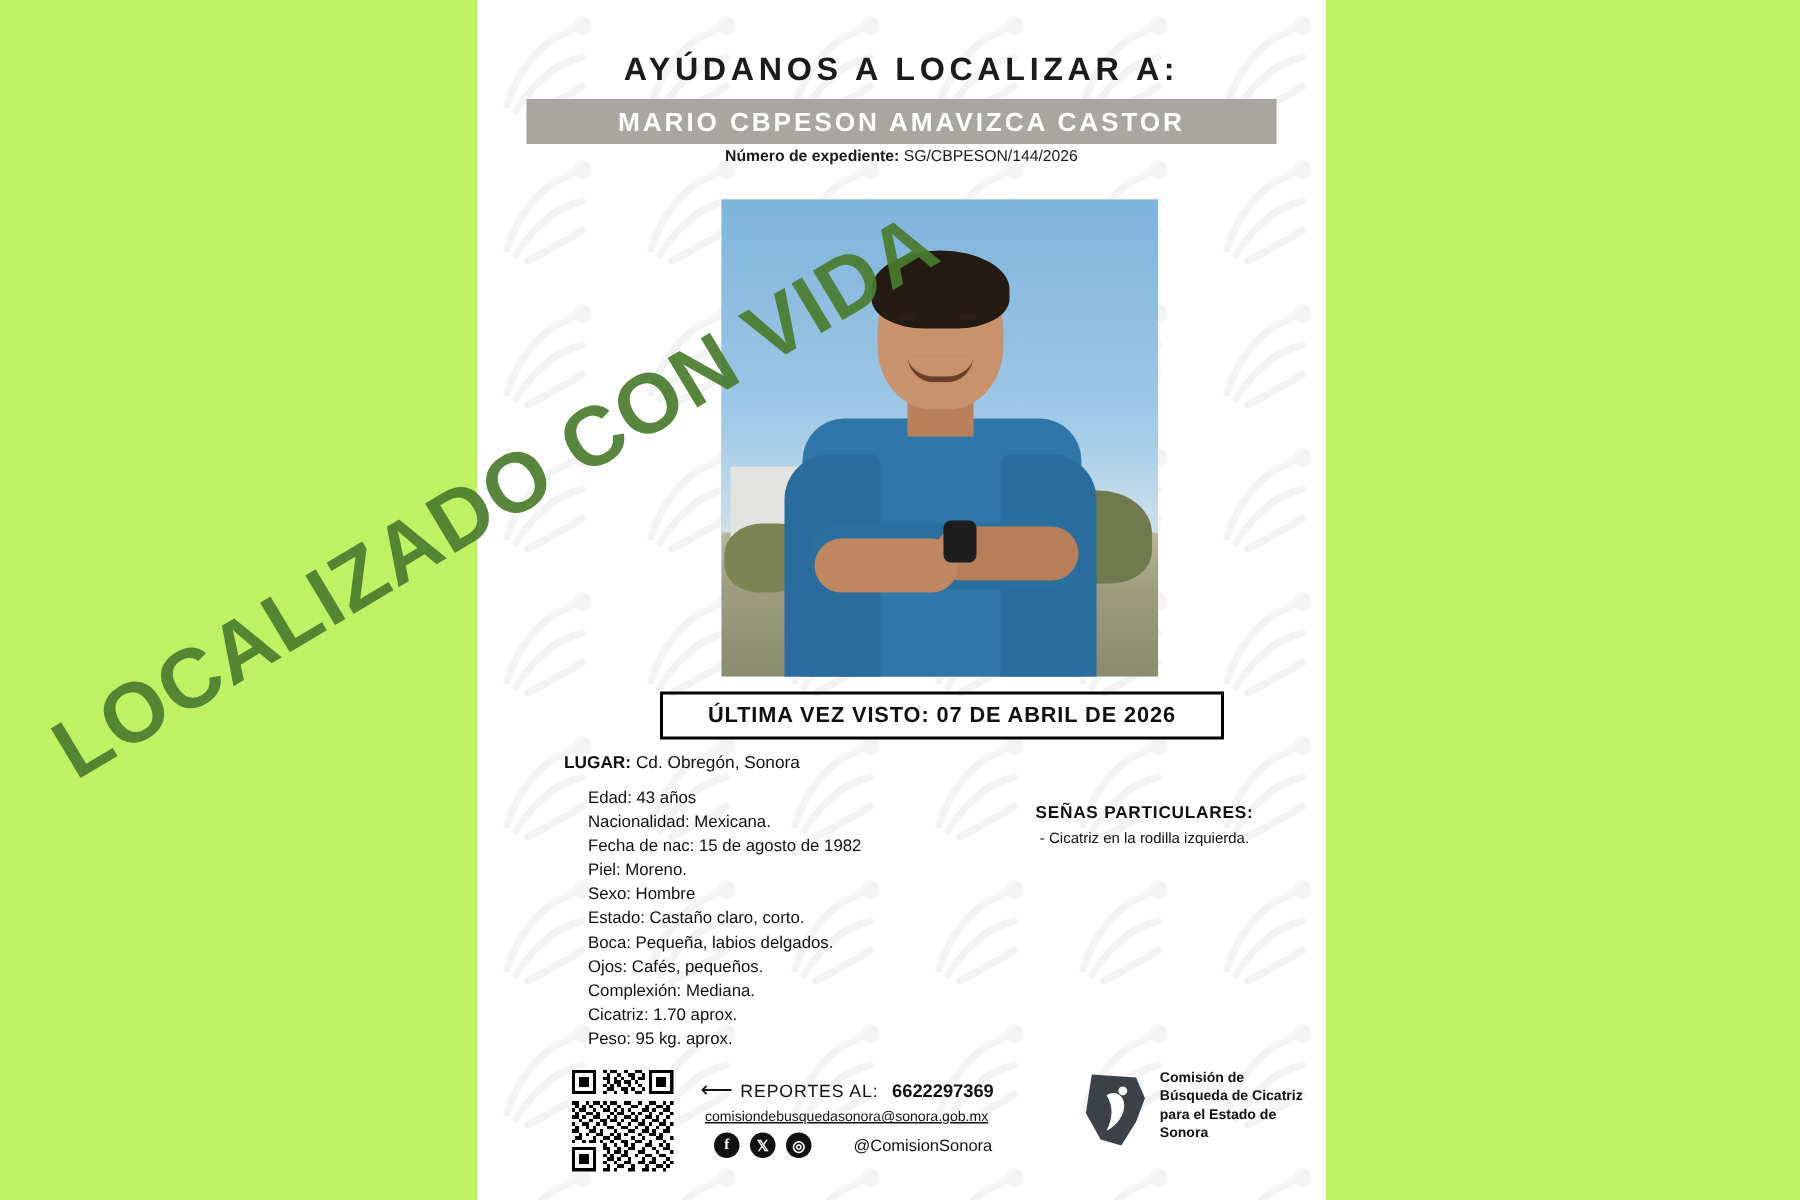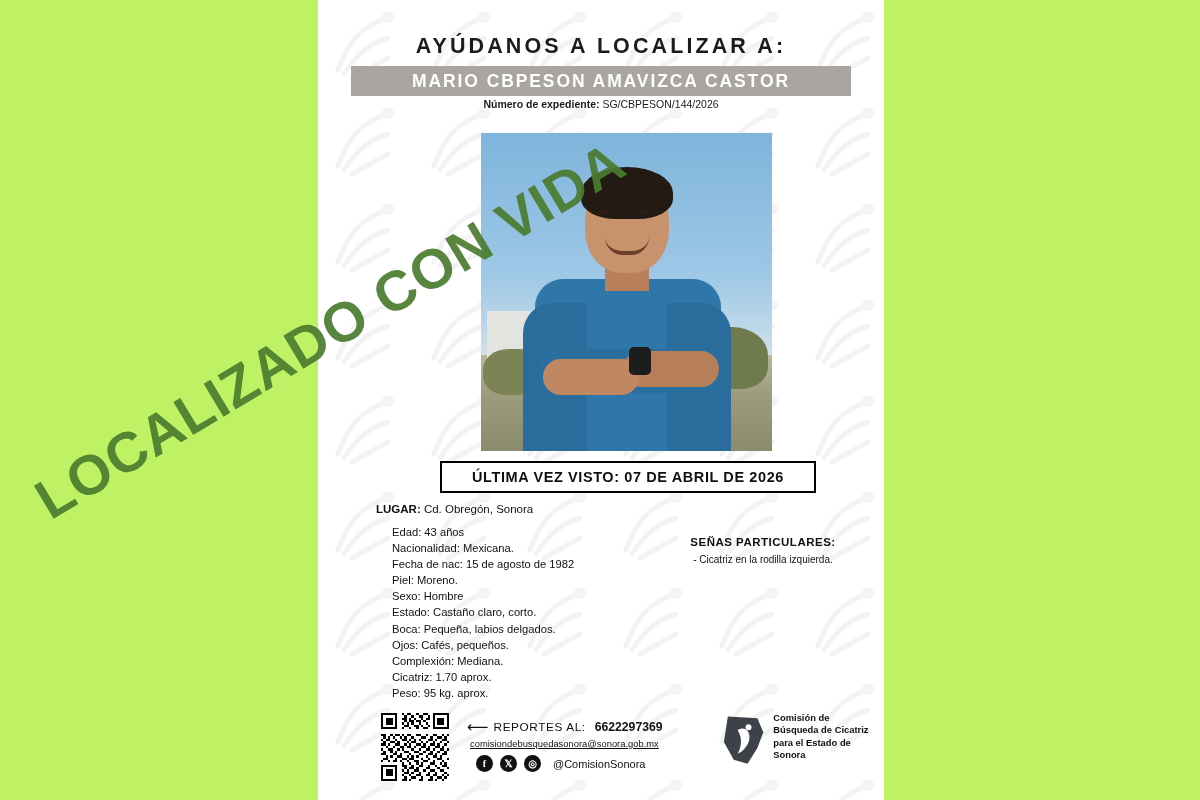--- a/index.html
+++ b/index.html
@@ -287,21 +287,21 @@
     gap: 7px;
   }
   .soc {
     width: 17px; height: 17px; border-radius: 50%;
     background: #111; color: #fff;
     display: flex; align-items: center; justify-content: center;
     font-size: 10px; font-weight: bold;
     font-family: "Liberation Serif", serif;
   }
   .handle {
-    font-size: 11px; color: #111; margin-left: 5px;
+    font-size: 11px; color: #111; margin-left: 21px;
   }
 
   .org {
     position: absolute;
     left: 400px;
     top: 712px;
     display: flex;
     gap: 4px;
   }
   .org .statemark { width: 52px; height: 56px; }

